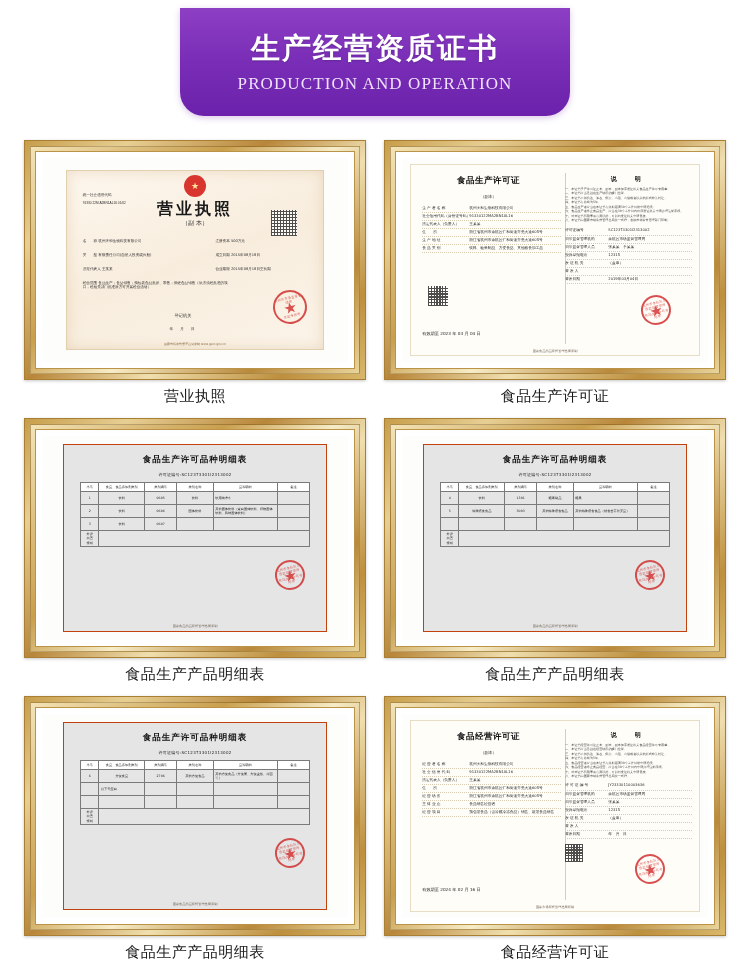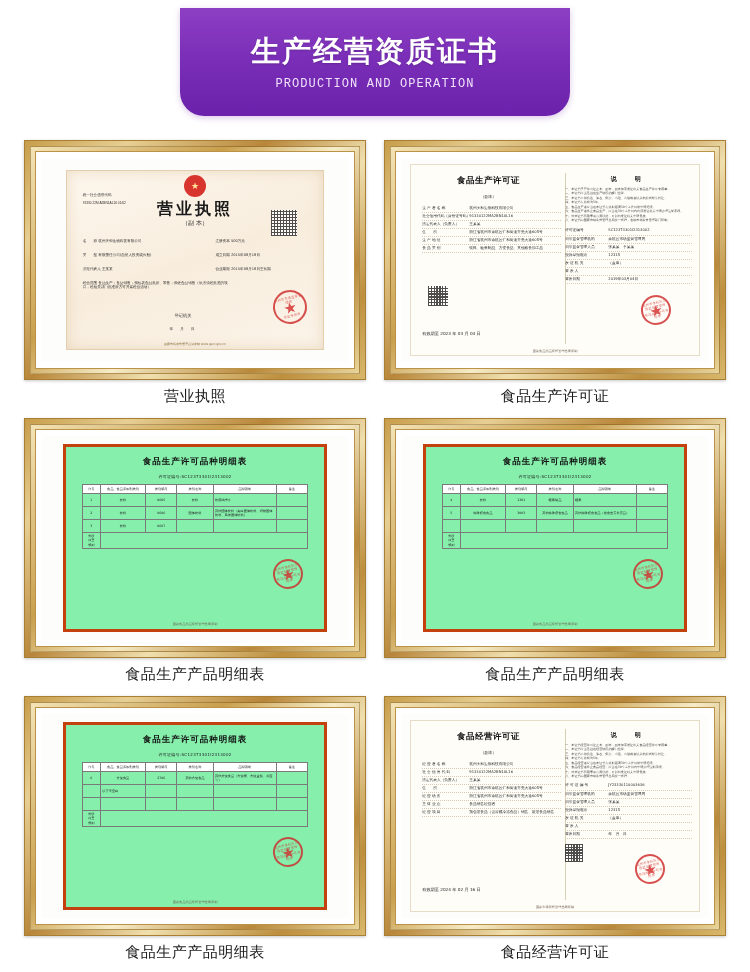--- a/index.html
+++ b/index.html
@@ -36,24 +36,24 @@
   .banner-title {
     color: #ffffff;
     font-size: 29px;
     font-weight: bold;
     letter-spacing: 2px;
     line-height: 1.15;
     text-shadow: 0 1px 2px rgba(0,0,0,0.18);
   }
   .banner-sub1, .banner-sub2 {
     color: #f0e2fb;
-    font-size: 12px;
+    font-size: 17px;
     letter-spacing: 1.1px;
     line-height: 1.5;
-    font-family: Liberation Mono, monospace;
+    font-family: Liberation Serif, serif;
   }
   .banner-sub1 { margin-top: 6px; }
 
   
   .grid {
     position: absolute;
     top: 140px;
     left: 24px;
     width: 702px;
     display: flex;
@@ -271,22 +271,22 @@
     left: 4%;
     bottom: 10%;
     font-size: 4.2px;
     color: #222;
   }
 
   
   .tbl-page {
     position: absolute;
     inset: 4% 7%;
-    background: #86efac;
-    border: 3px solid #c2410c;
+    background: #e5e5e5;
+    border: 1px solid #c2410c;
   }
   .tbl-title {
     text-align: center;
     font-size: 8.5px;
     font-weight: bold;
     color: #111;
     margin-top: 9px;
     letter-spacing: 1px;
   }
   .tbl-code {

